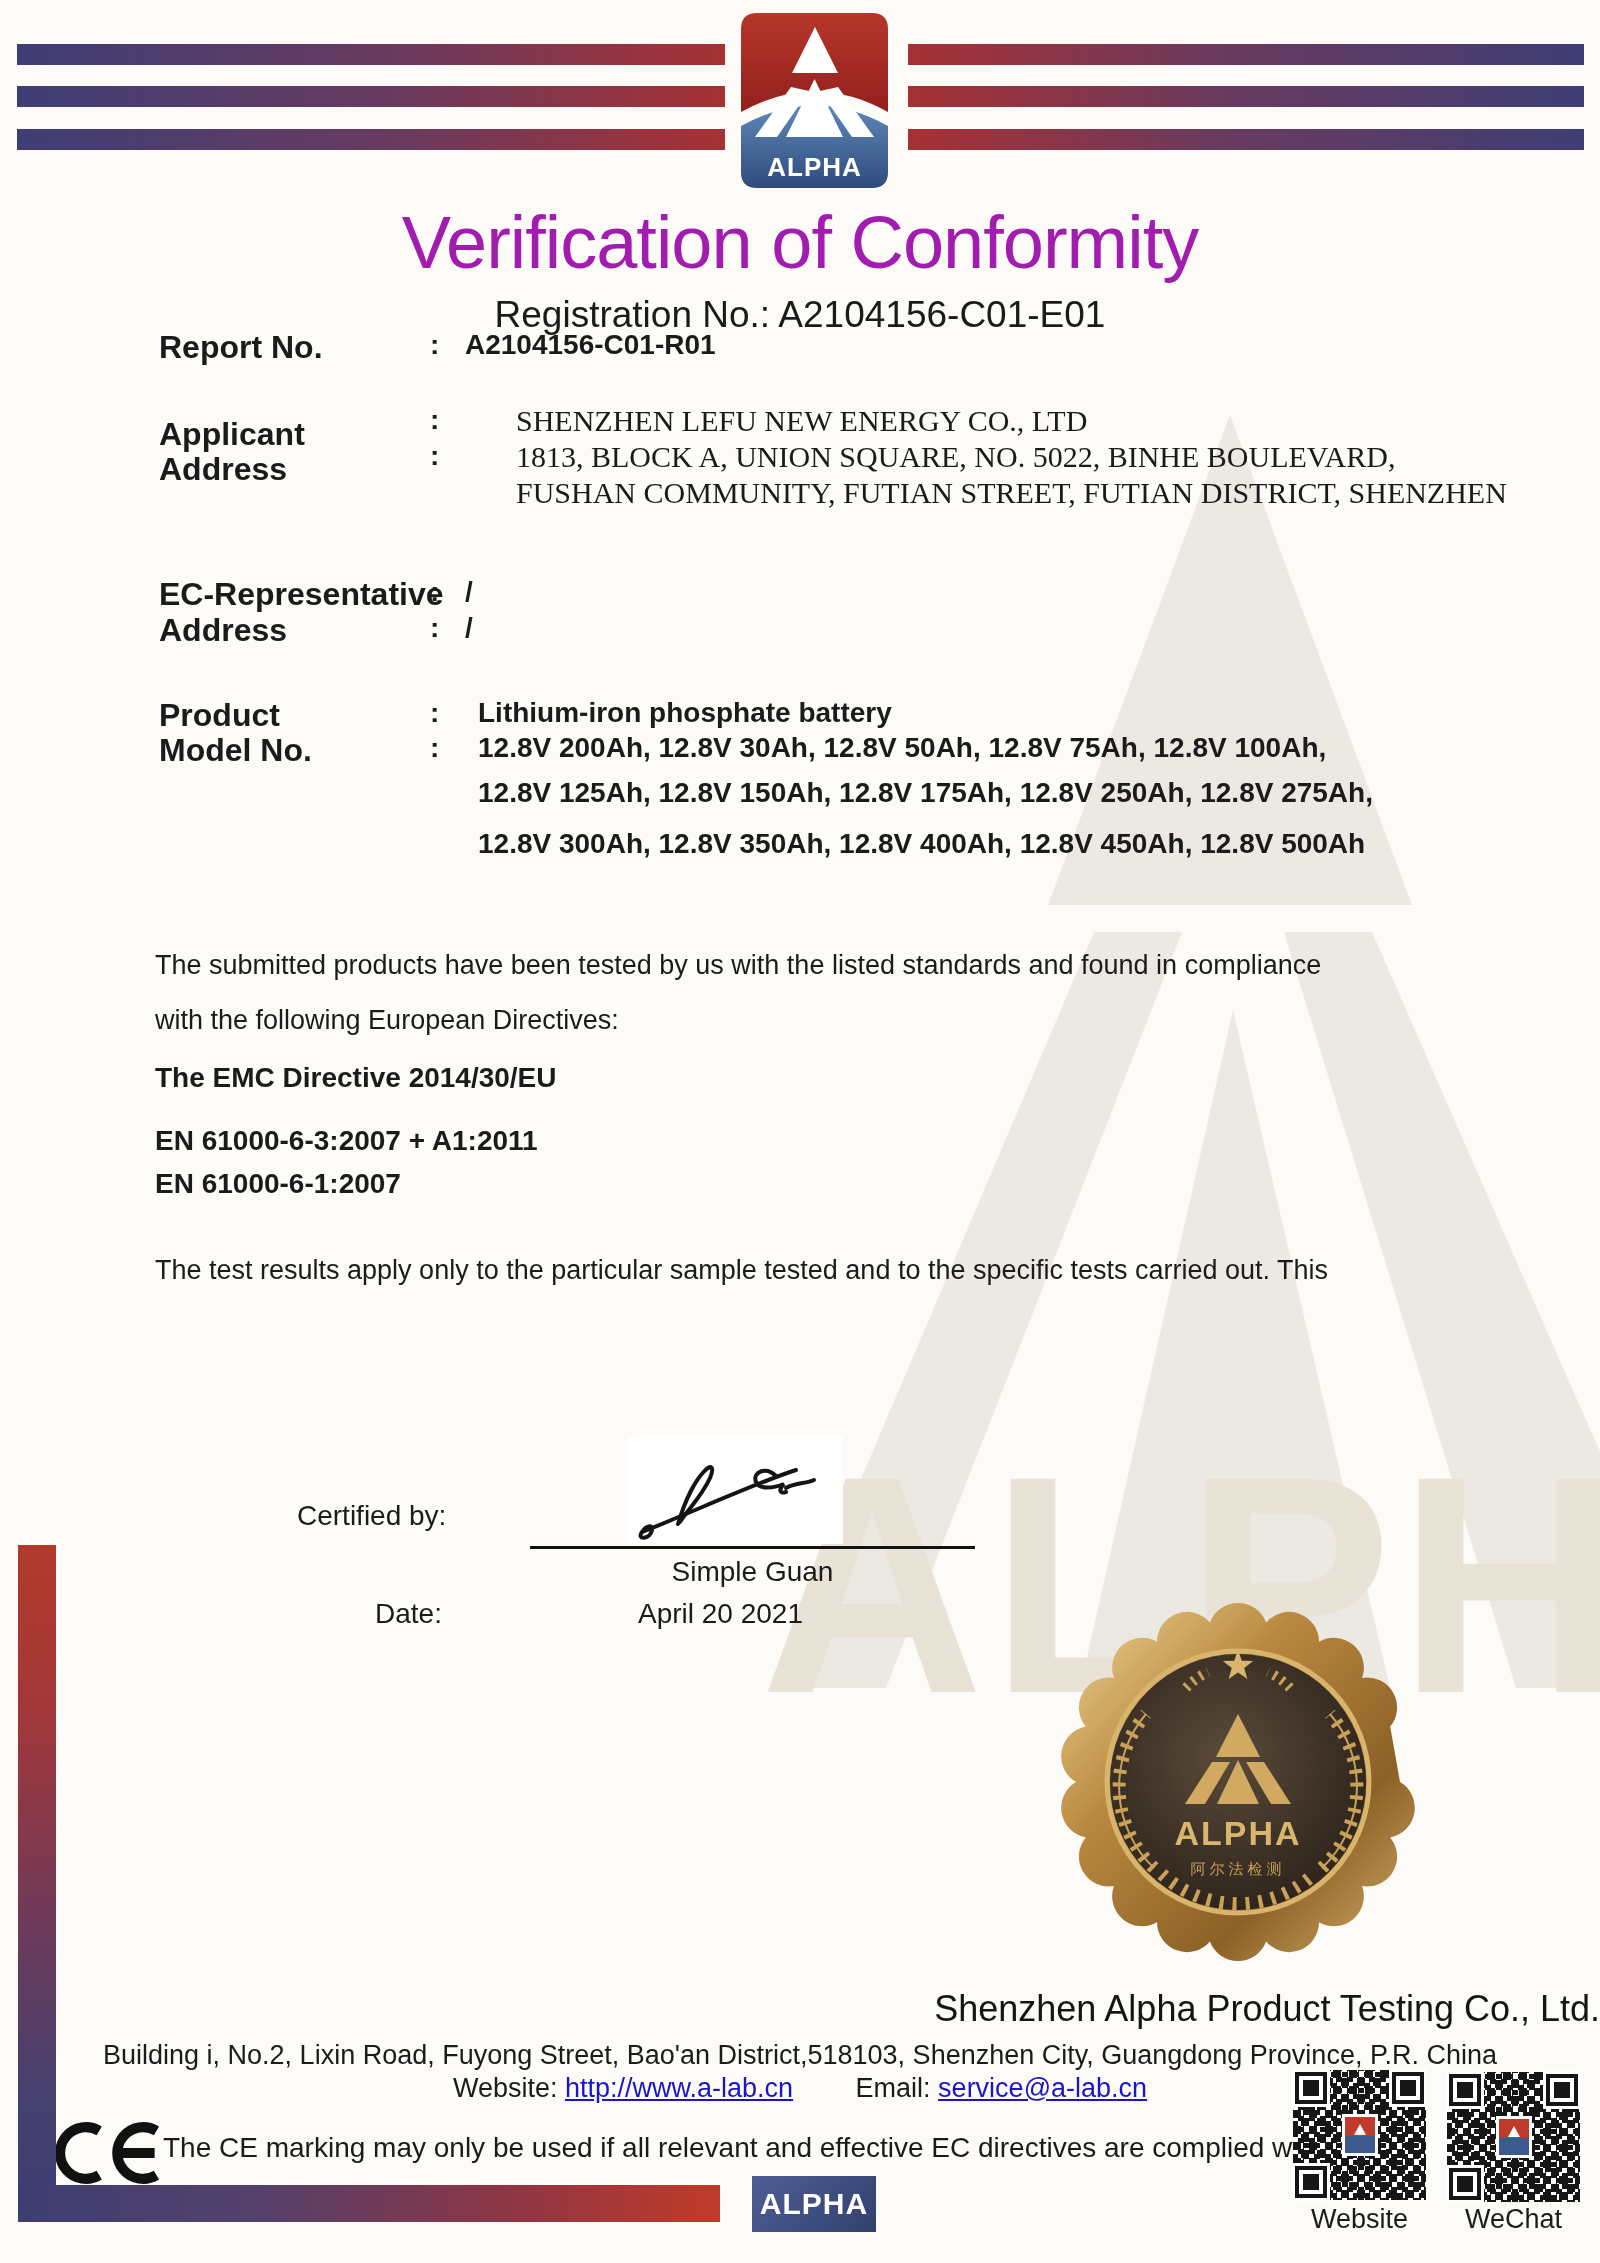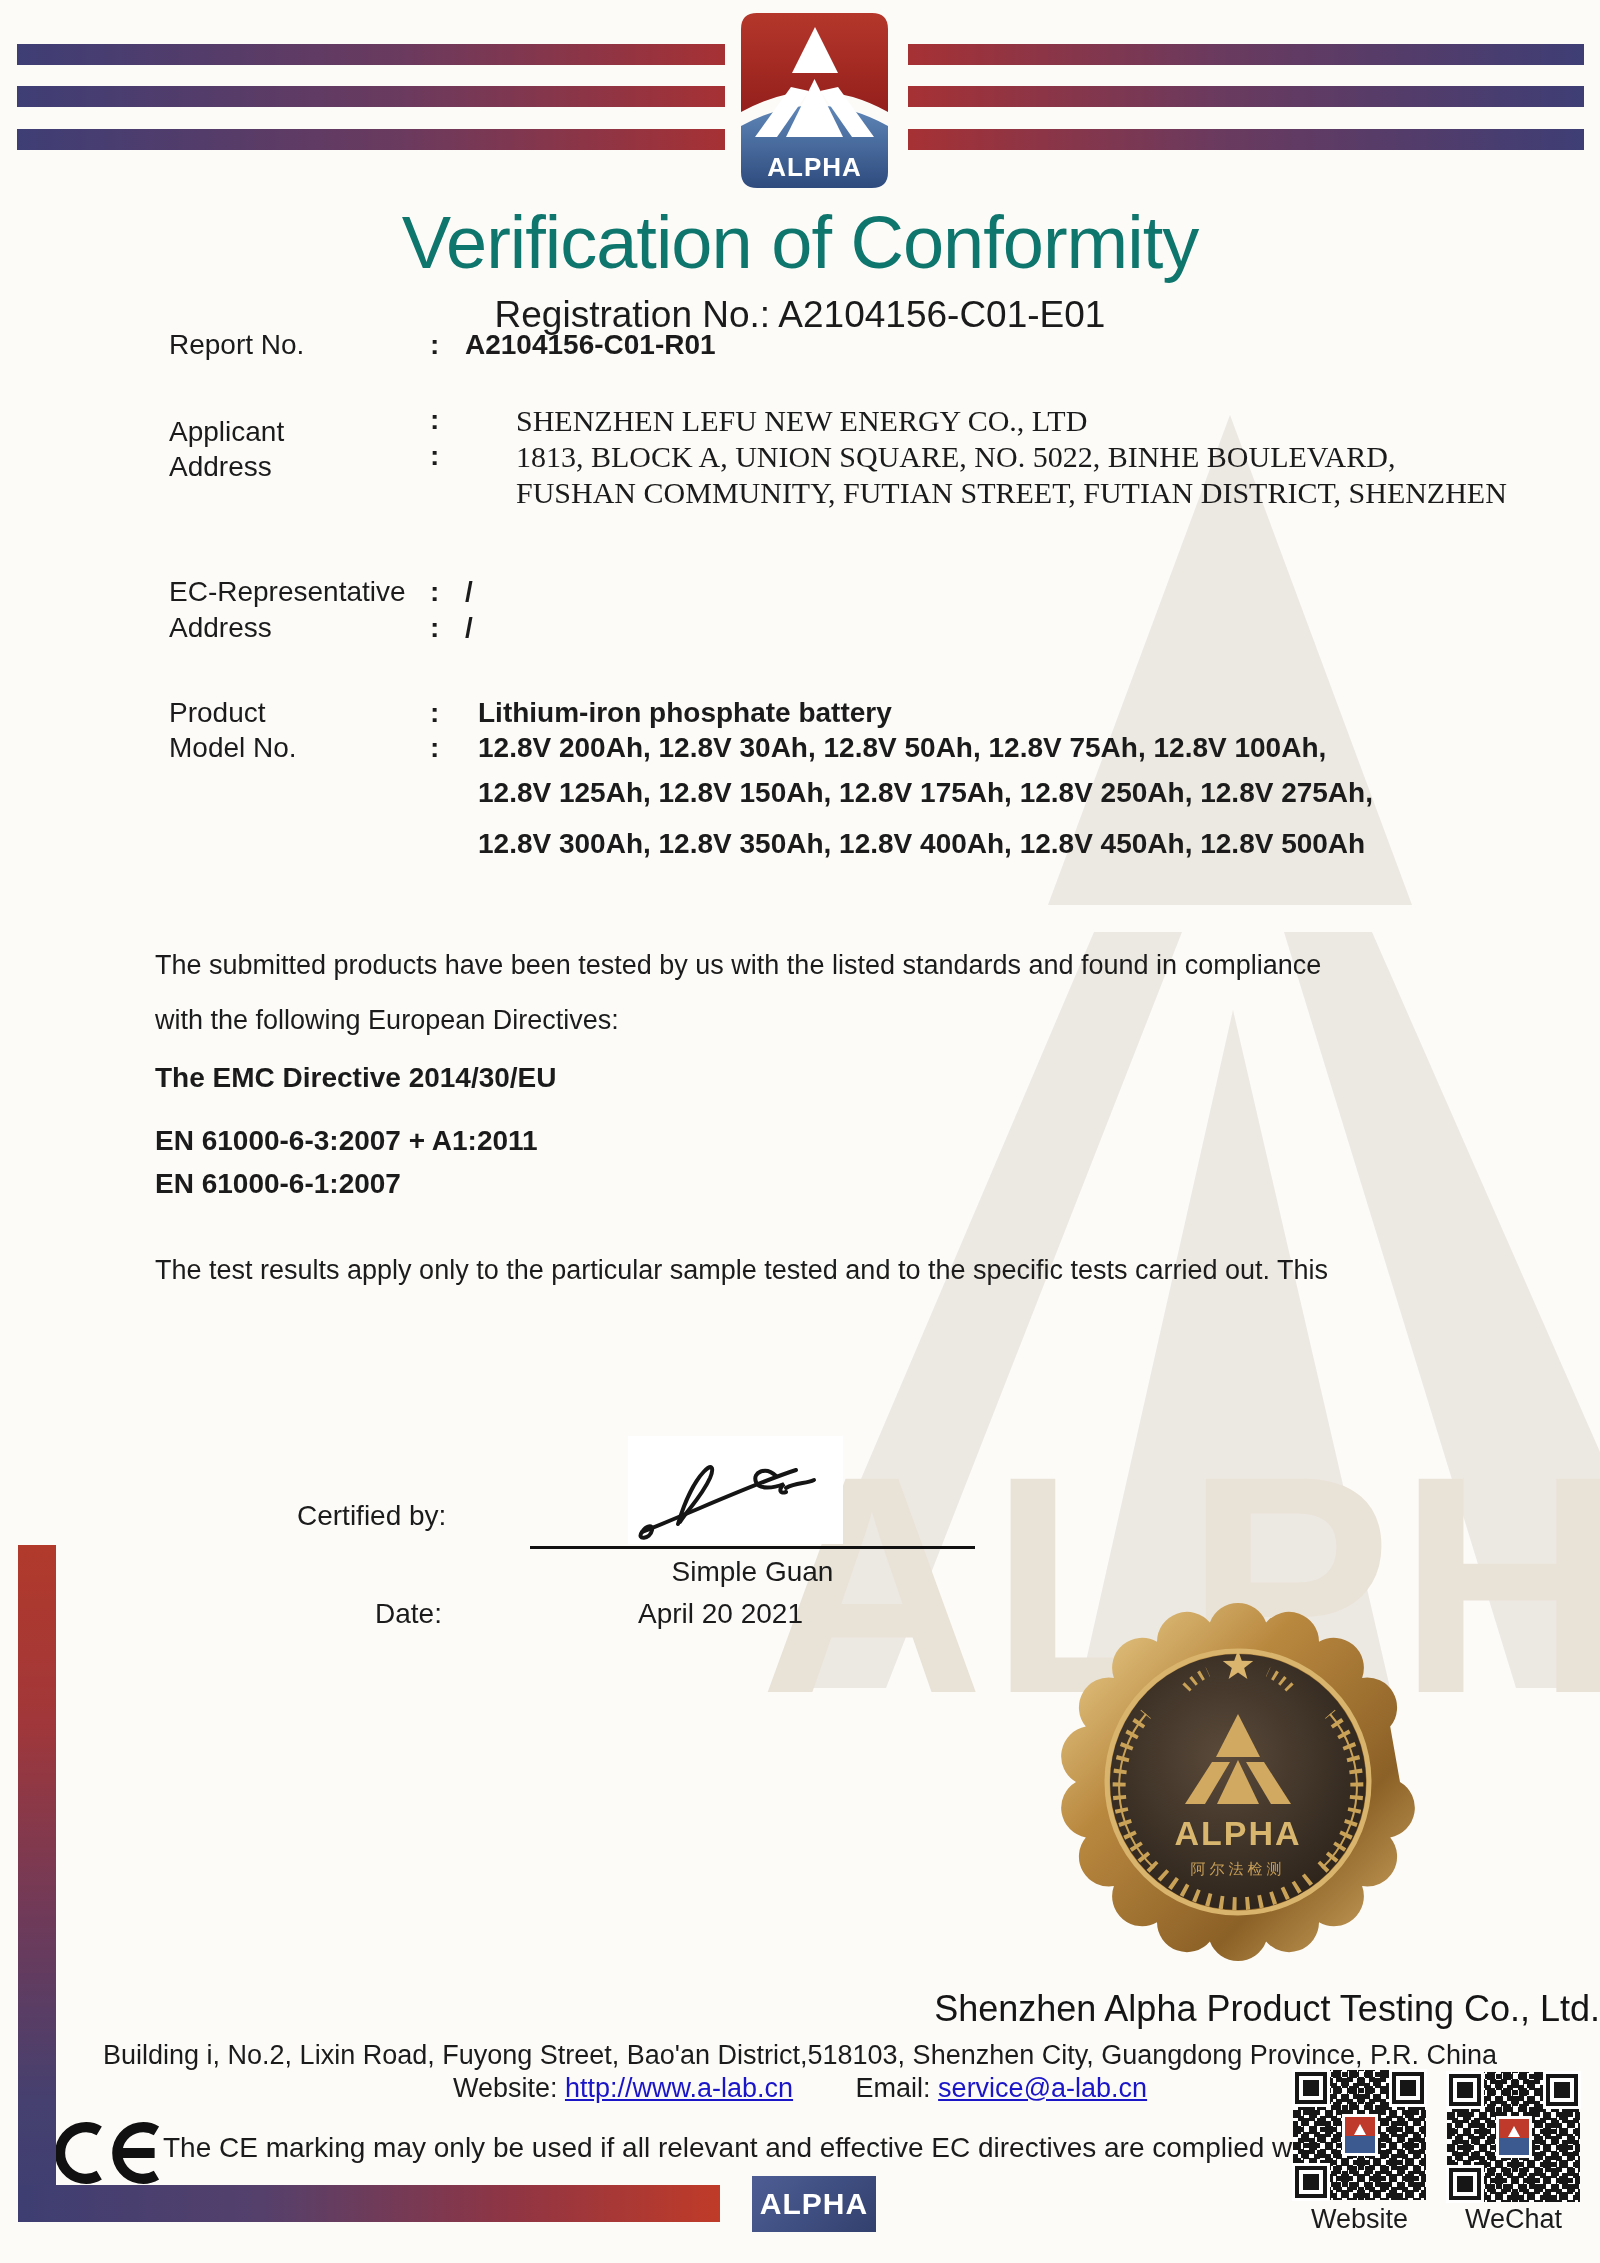--- a/index.html
+++ b/index.html
@@ -8,25 +8,25 @@
   .abs{position:absolute;}
 
   
   .stripe{position:absolute;height:21px;}
   .stripe.l{left:17px;width:708px;background:linear-gradient(90deg,#3e3e75 0%,#6b3a5e 55%,#a63134 100%);}
   .stripe.r{left:908px;width:676px;background:linear-gradient(90deg,#a63134 0%,#6b3a5e 45%,#3e3e75 100%);}
   .s1{top:44px;} .s2{top:86px;} .s3{top:129px;}
   .logo{left:741px;top:13px;width:147px;height:175px;}
 
   .title{left:0;right:0;top:202px;text-align:center;font-size:74px;line-height:1.1;
-         letter-spacing:-1px;color:#0f766e;}
+         letter-spacing:-1px;color:#a21caf;}
   .reg{left:0;right:0;top:294px;text-align:center;font-size:37px;font-weight:normal;}
 
   
-  .lab{position:absolute;left:169px;font-size:28px;font-weight:normal;}
+  .lab{position:absolute;left:159px;font-size:32px;font-weight:bold;}
   .colon{position:absolute;left:430px;font-size:28px;font-weight:bold;}
   .val{position:absolute;left:465px;font-size:28px;font-weight:bold;}
   .serif{position:absolute;left:476px;font-size:30px;font-family:"Liberation Serif",serif;margin-left:40px;}
 
   .para{position:absolute;left:155px;font-size:27px;line-height:55px;}
   .bold28{position:absolute;left:155px;font-size:28px;font-weight:bold;}
 
   
   .plain28{position:absolute;font-size:28px;}
   .sigbox{left:628px;top:1436px;width:215px;height:108px;background:#fff;z-index:3;}

